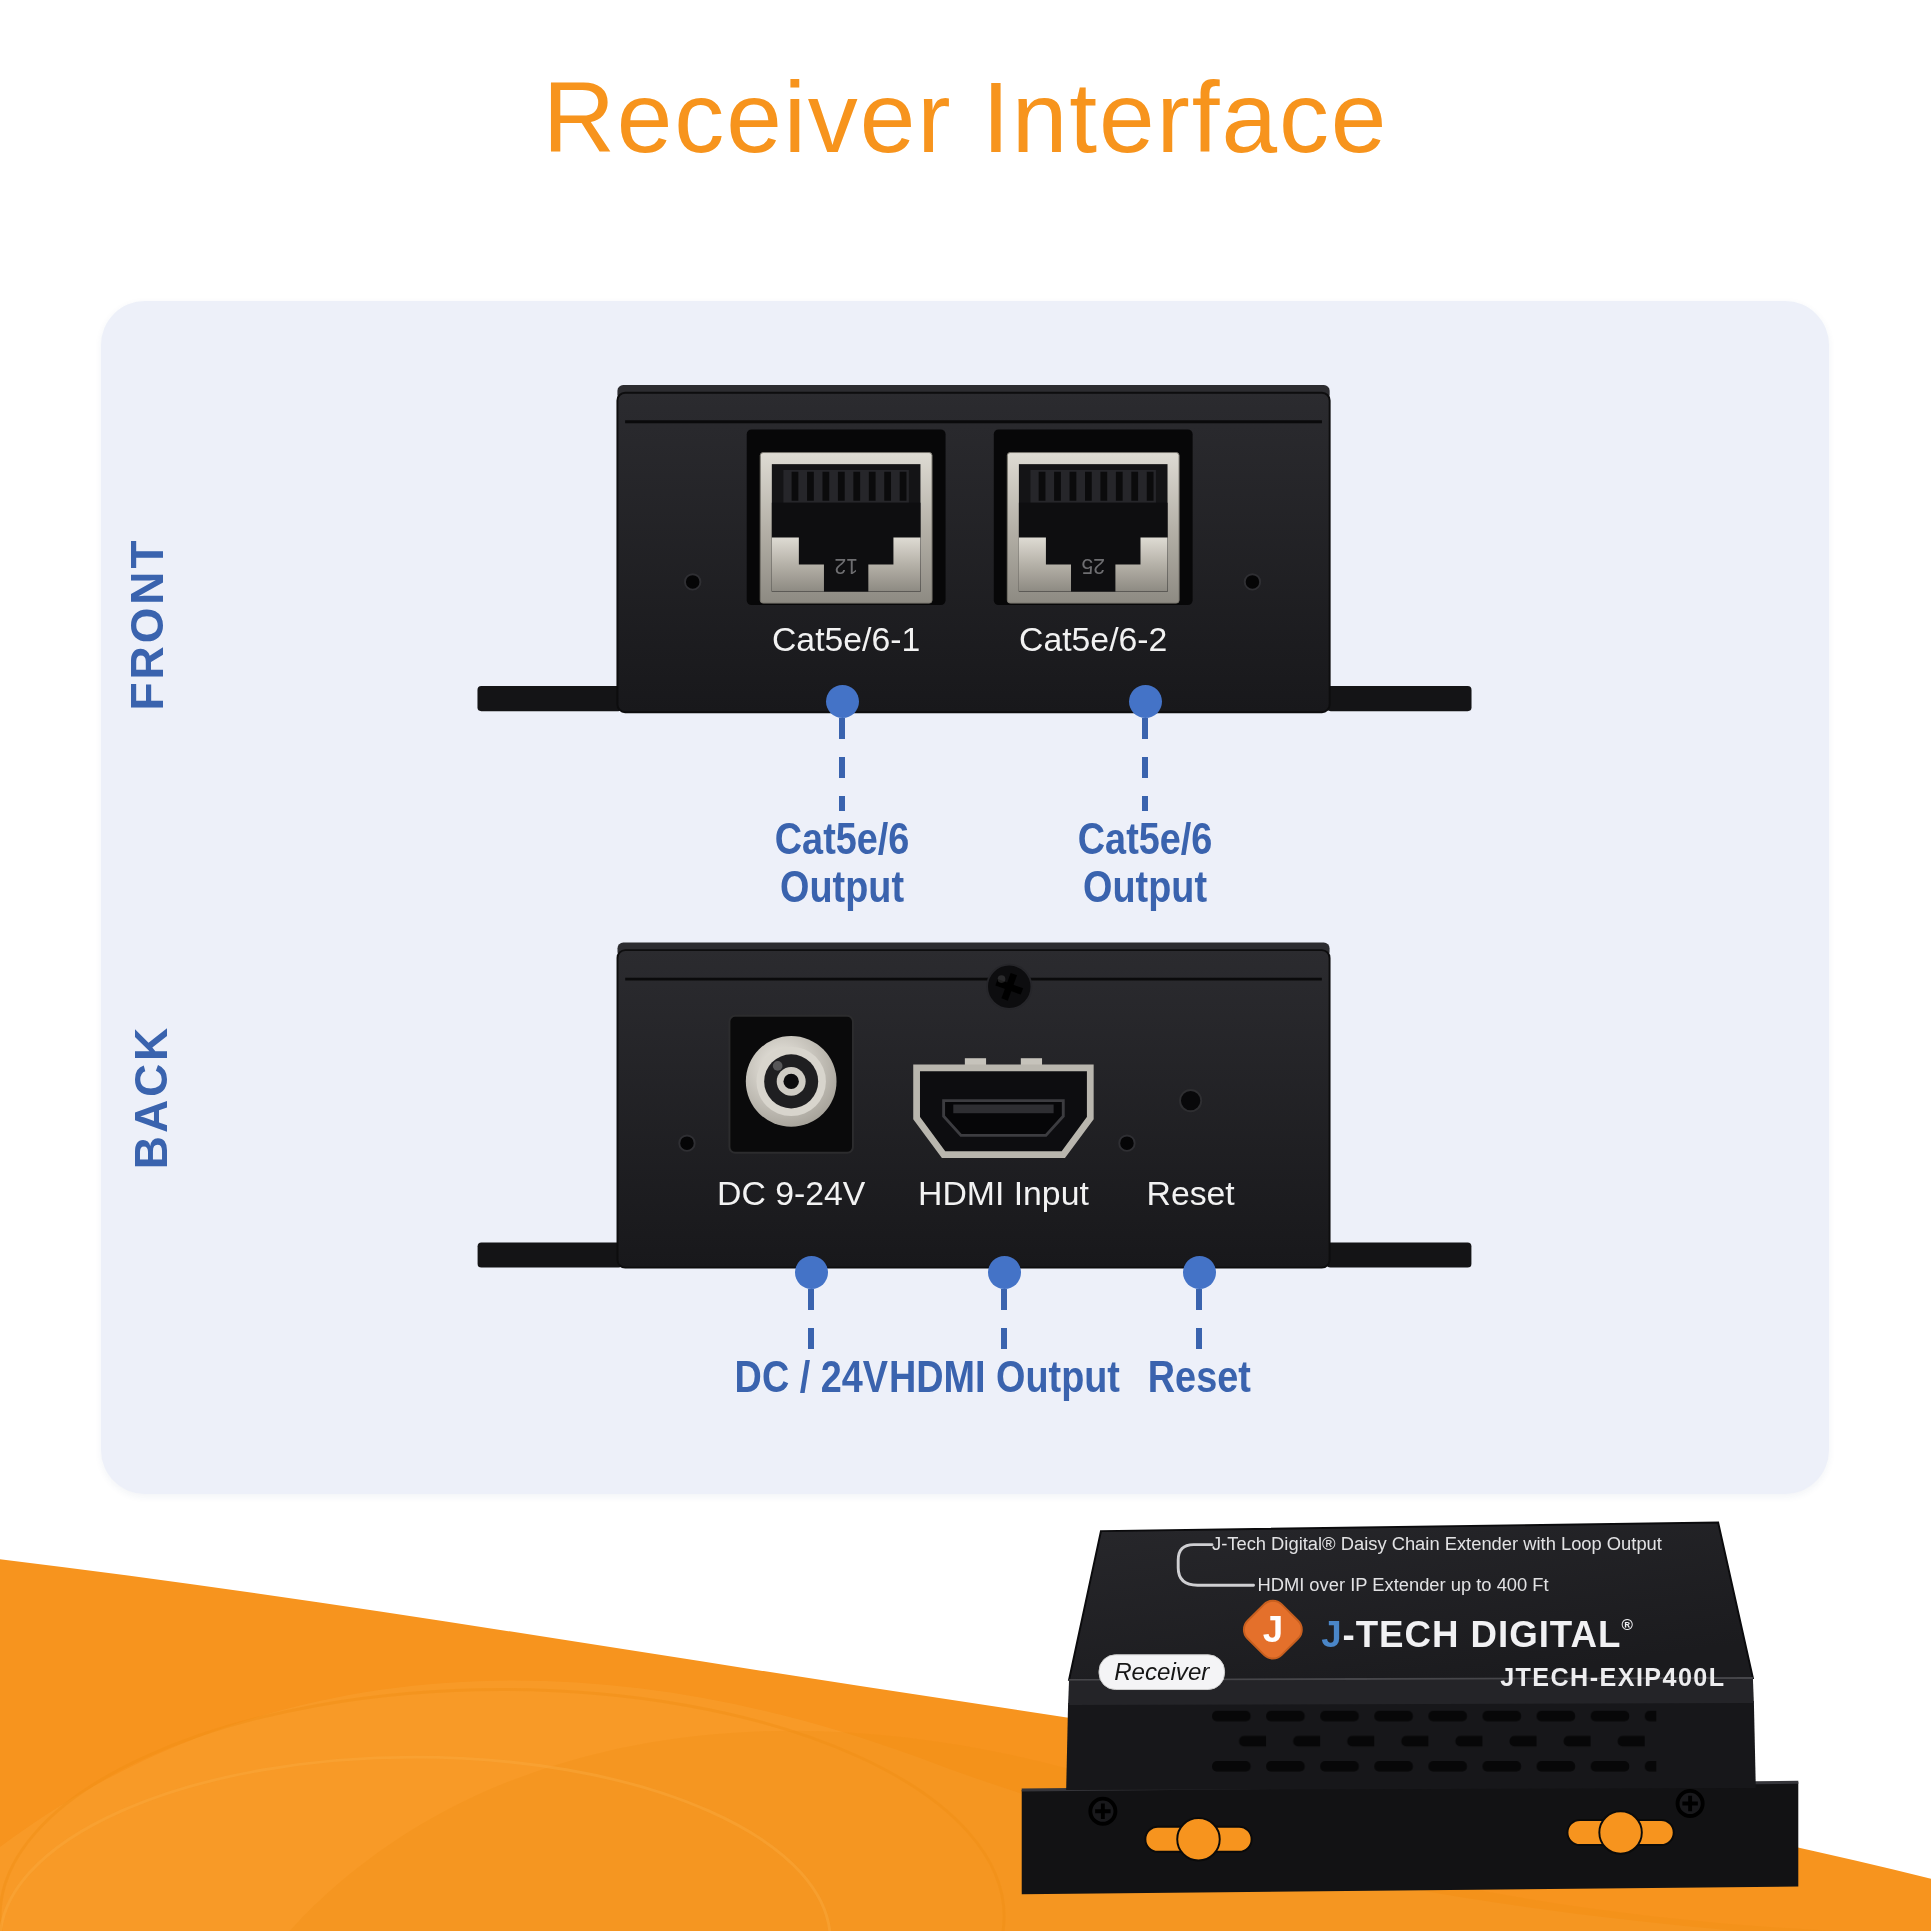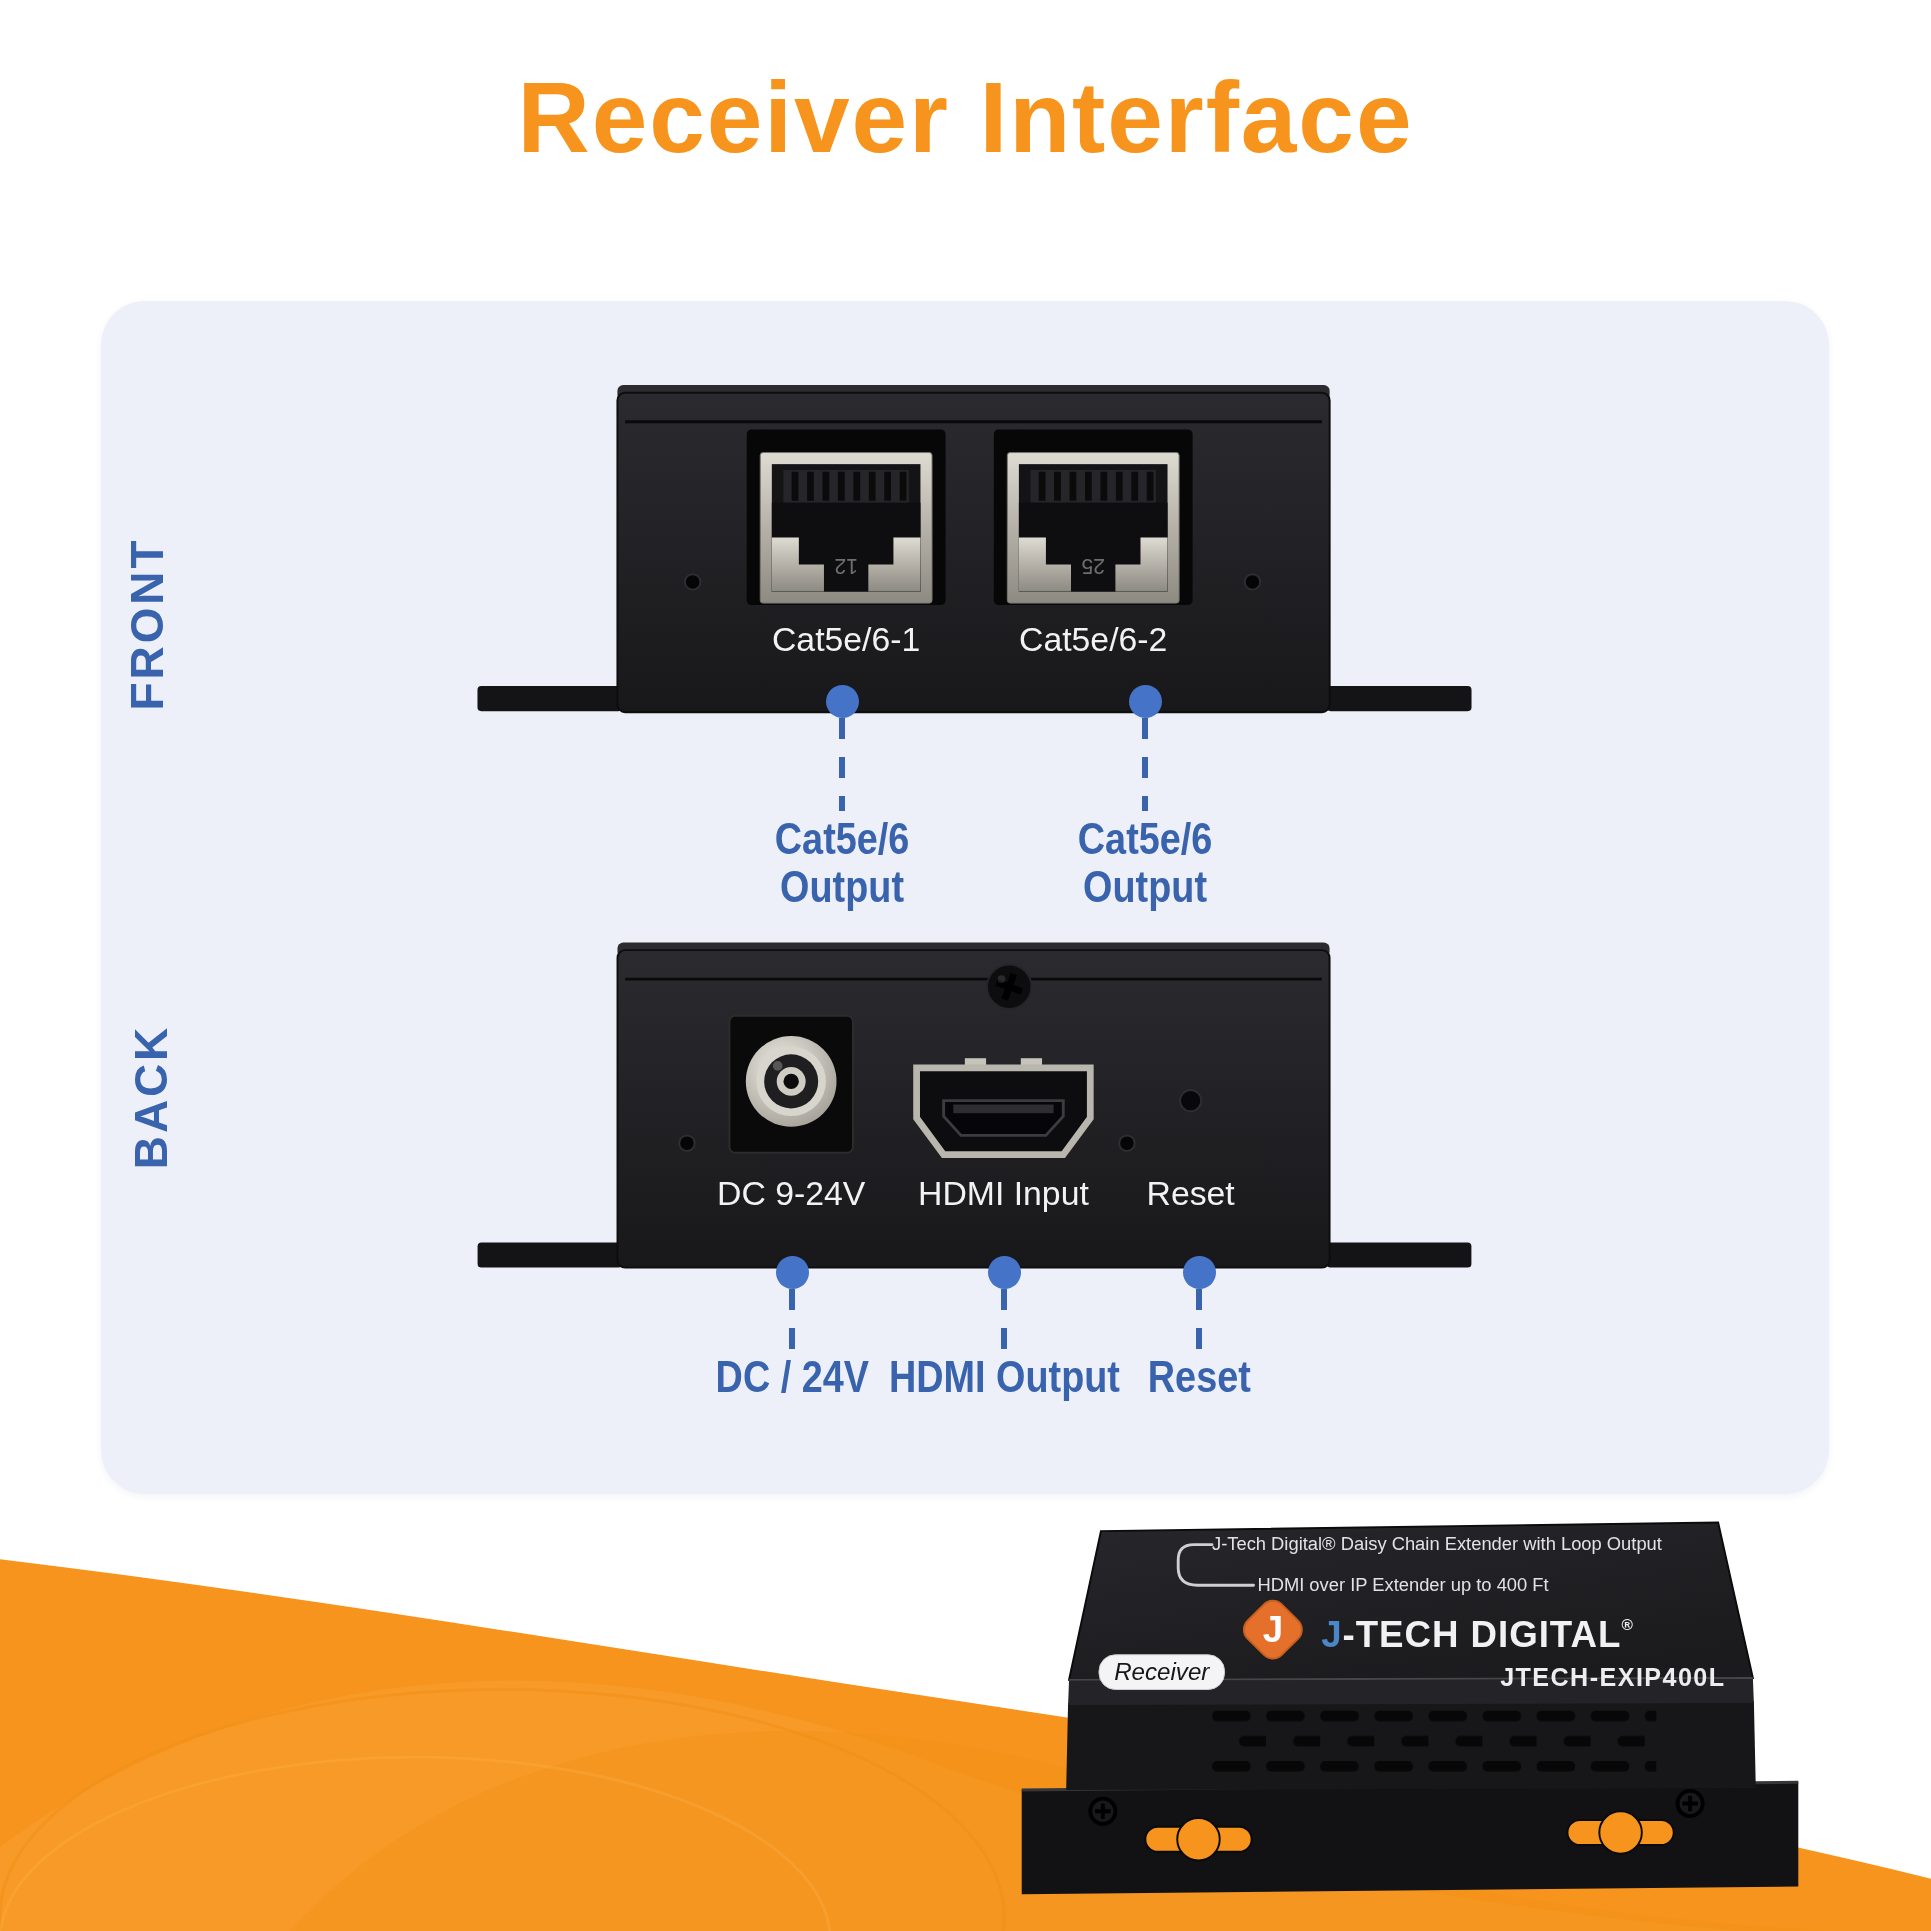--- a/index.html
+++ b/index.html
@@ -2,21 +2,21 @@
 <html><head>
 <meta charset="utf-8">
 <style>
   html,body{margin:0;padding:0;}
   body{
     width:1931px;height:1931px;position:relative;background:#ffffff;
     font-family:"Liberation Sans", sans-serif;overflow:hidden;
   }
   .title{
     position:absolute;top:60px;left:0;width:1931px;text-align:center;
-    font-size:100px;font-weight:bold;color:#f7941d;letter-spacing:1.9px;
+    font-size:100px;font-weight:normal;color:#f7941d;letter-spacing:1.9px;
   }
   .card{
     position:absolute;left:101px;top:301px;width:1728px;height:1193px;
     background:#edf0f9;border-radius:44px;box-shadow:0 2.9px 7.7px rgba(40,60,120,0.06);
   }
   .side-label{
     position:absolute;transform:translate(-50%,-50%) rotate(-90deg);
     font-size:46px;font-weight:bold;color:#3a63ae;letter-spacing:2.9px;white-space:nowrap;
   }
   .side-label.front{left:147px;top:624px;}
@@ -162,21 +162,21 @@
   <circle cx="1234" cy="1140" r="11" fill="#08080a" stroke="#2e2e31" stroke-width="2"></circle>
 
   <circle cx="712" cy="1184" r="8" fill="#050506" stroke="#2f2f33" stroke-width="2"></circle>
   <circle cx="1168" cy="1184" r="8" fill="#050506" stroke="#2f2f33" stroke-width="2"></circle>
 
   <text x="820" y="1248" font-size="35" fill="#f2f2f2" text-anchor="middle">DC 9-24V</text>
   <text x="1040" y="1248" font-size="35" fill="#f2f2f2" text-anchor="middle">HDMI Input</text>
   <text x="1234" y="1248" font-size="35" fill="#f2f2f2" text-anchor="middle">Reset</text>
 </svg>
 
-<div class="callout" style="left:657px;top:1256px;justify-content:flex-end;">
+<div class="callout" style="left:676px;top:1256px;justify-content:flex-end;">
   <div class="dot"></div>
   <div class="vdash short"></div>
   <div class="callout-label">
       <div>DC / 24V</div>
     </div>
 </div>
 <div class="callout" style="left:869px;top:1256px;align-items:center;">
   <div class="dot"></div>
   <div class="vdash short"></div>
   <div class="callout-label">

